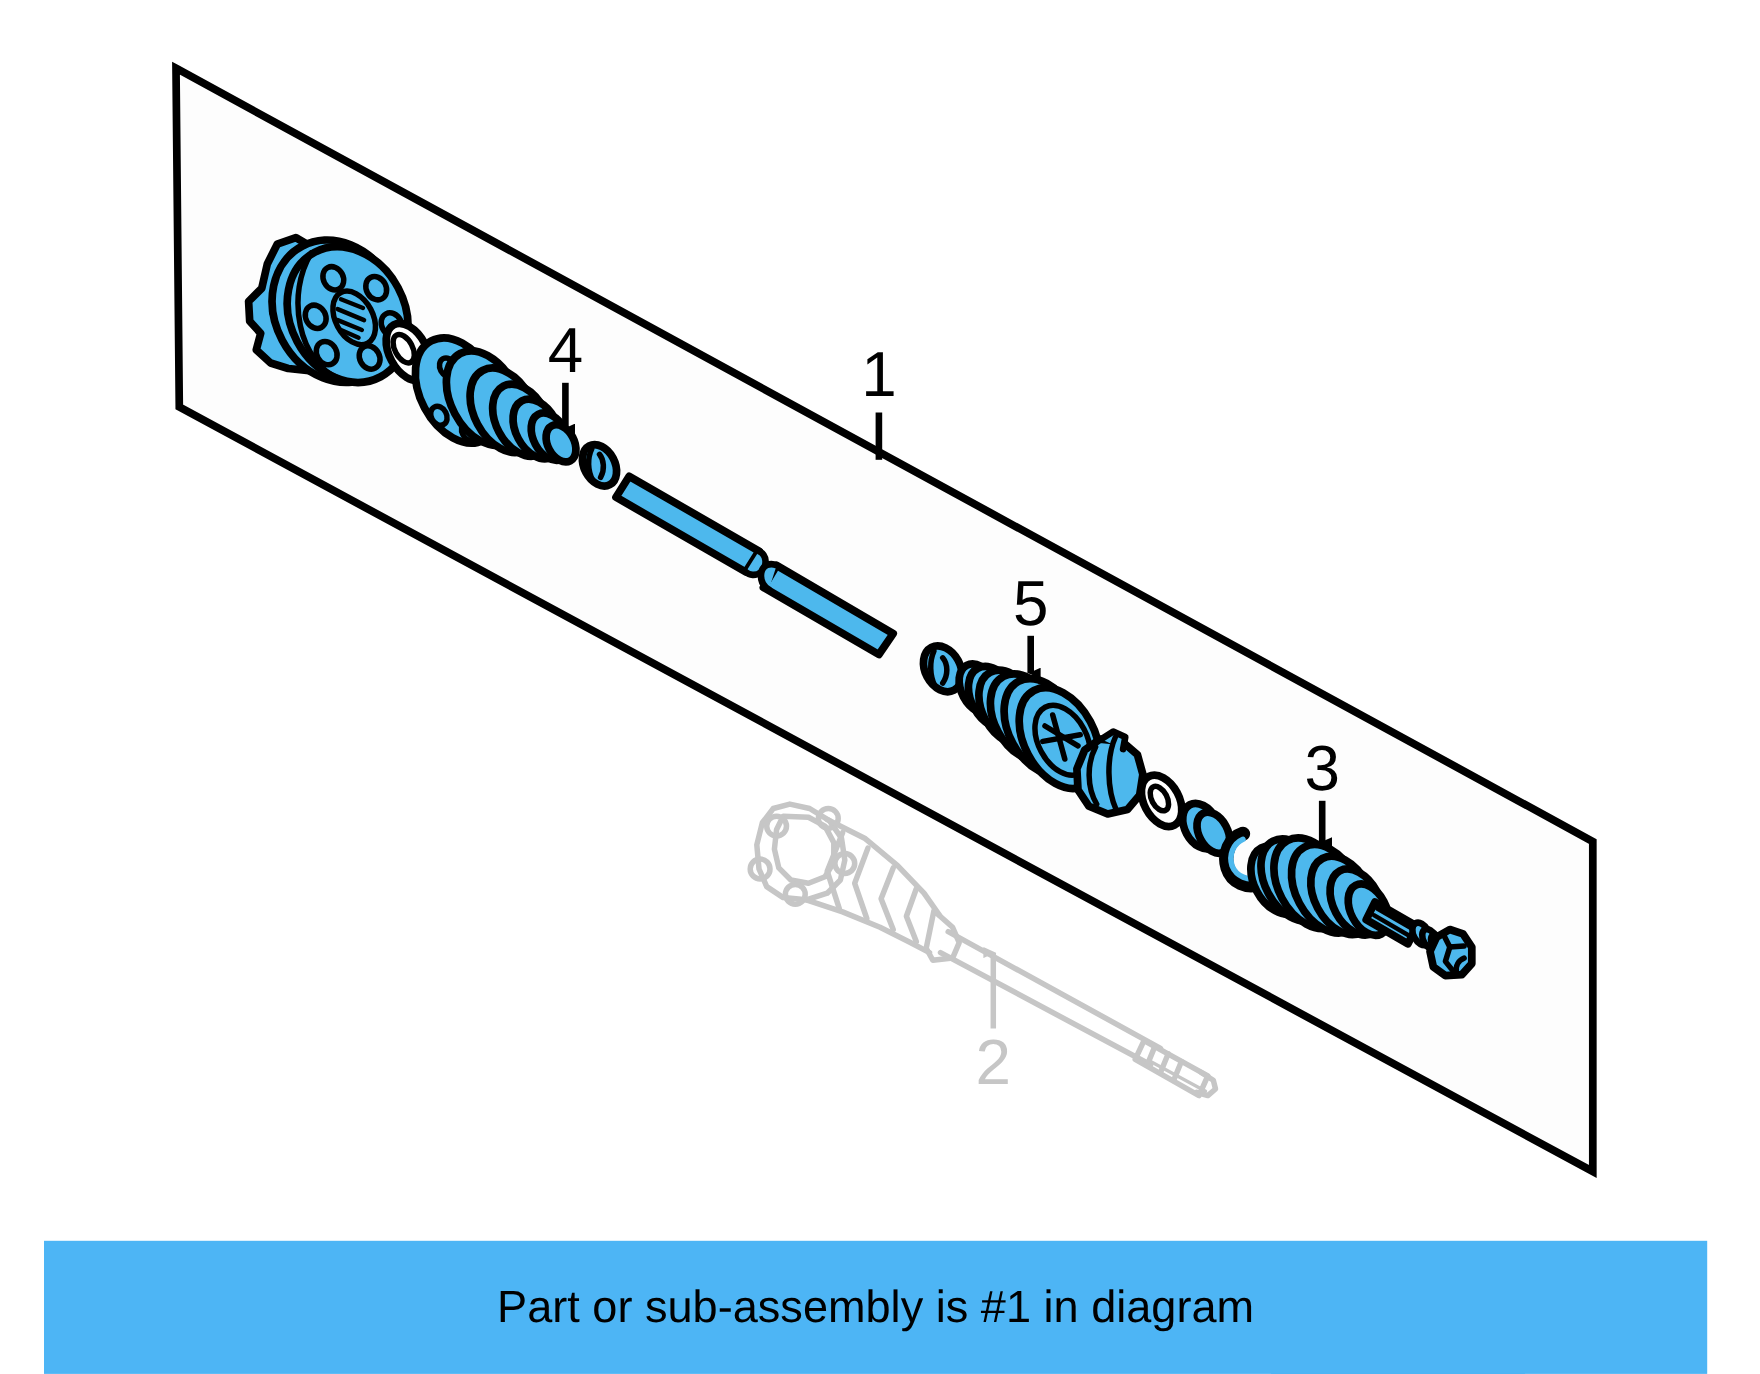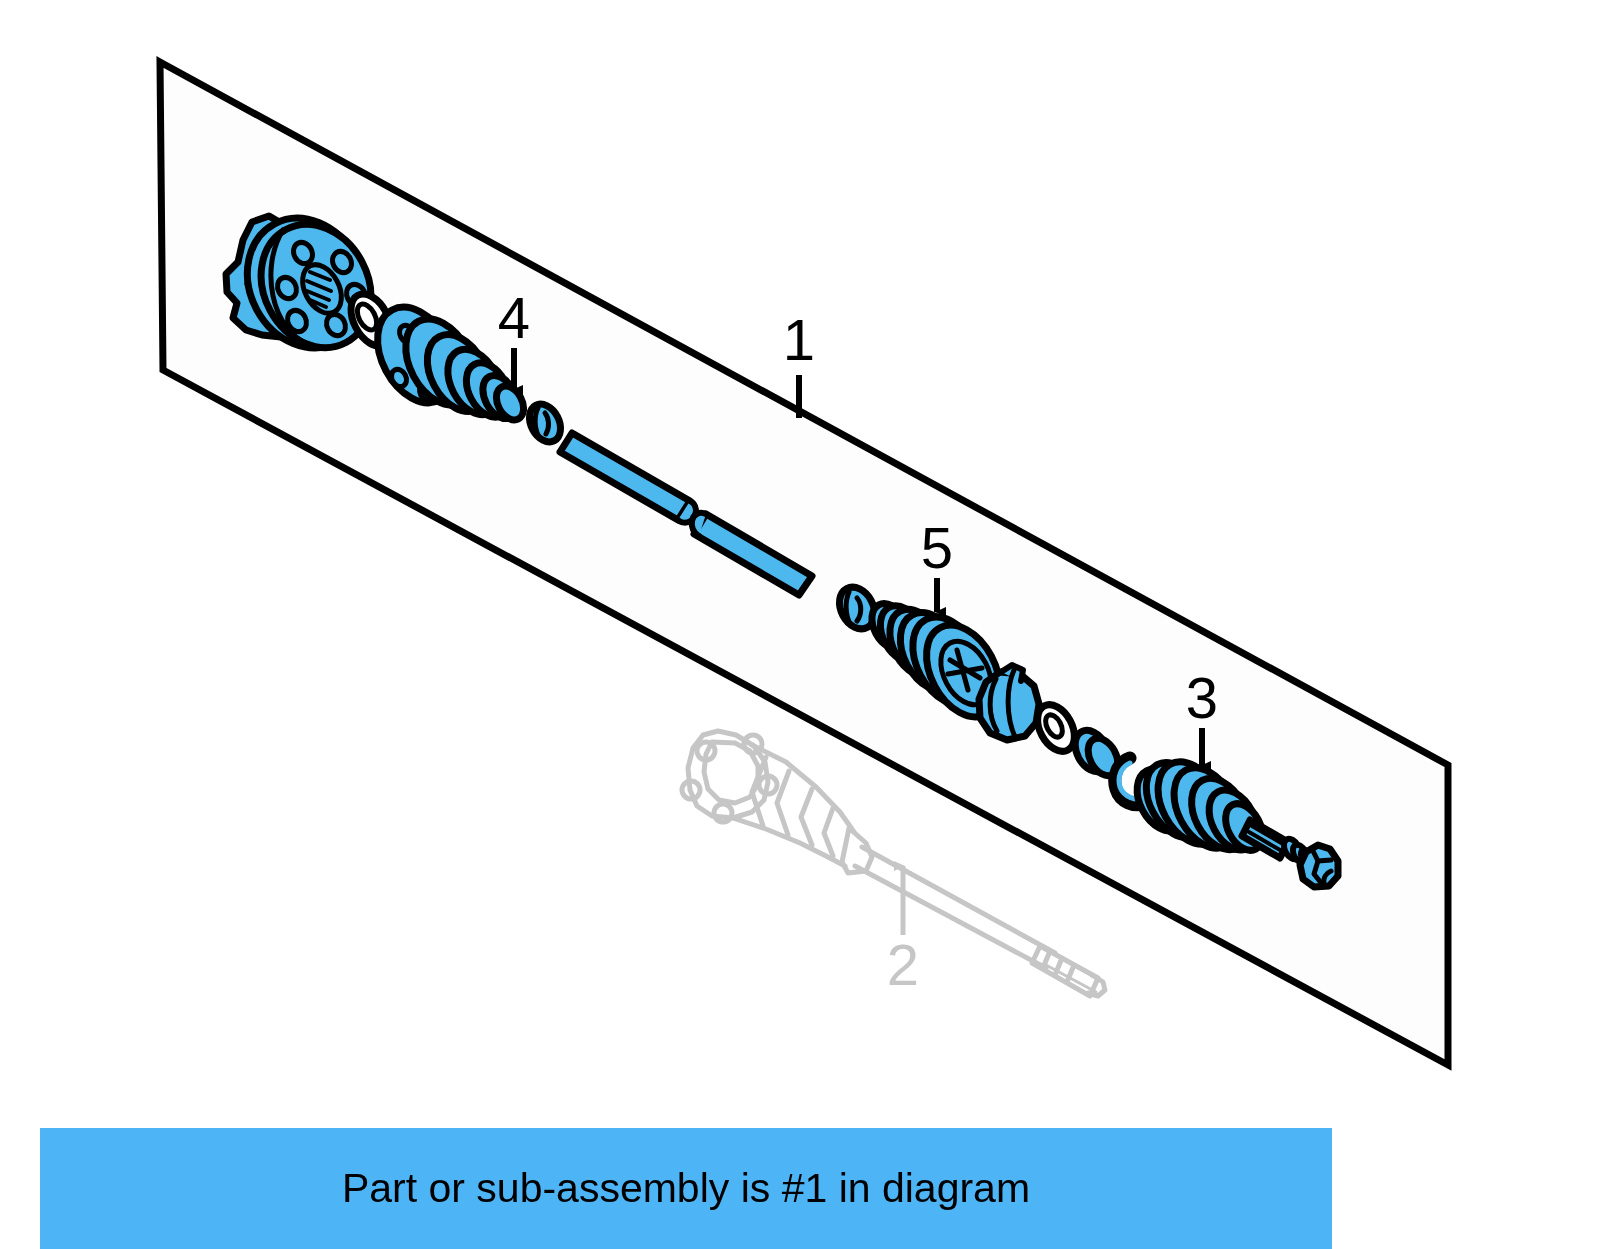--- a/index.html
+++ b/index.html
@@ -33,21 +33,21 @@
     text-anchor: middle;
     dominant-baseline: alphabetic;
   }
   .callout-num.ghost {
     fill: #c6c6c6;
   }
   #caption-banner {
     position: absolute;
     left: 40px;
     top: 1128px;
-    width: 1292px;
+    width: 1512px;
     height: 121px;
     background: #4db5f5;
     box-sizing: border-box;
     display: flex;
     flex-direction: column;
     align-items: center;
     justify-content: center;
     text-align: center;
   }
   .caption-line {

